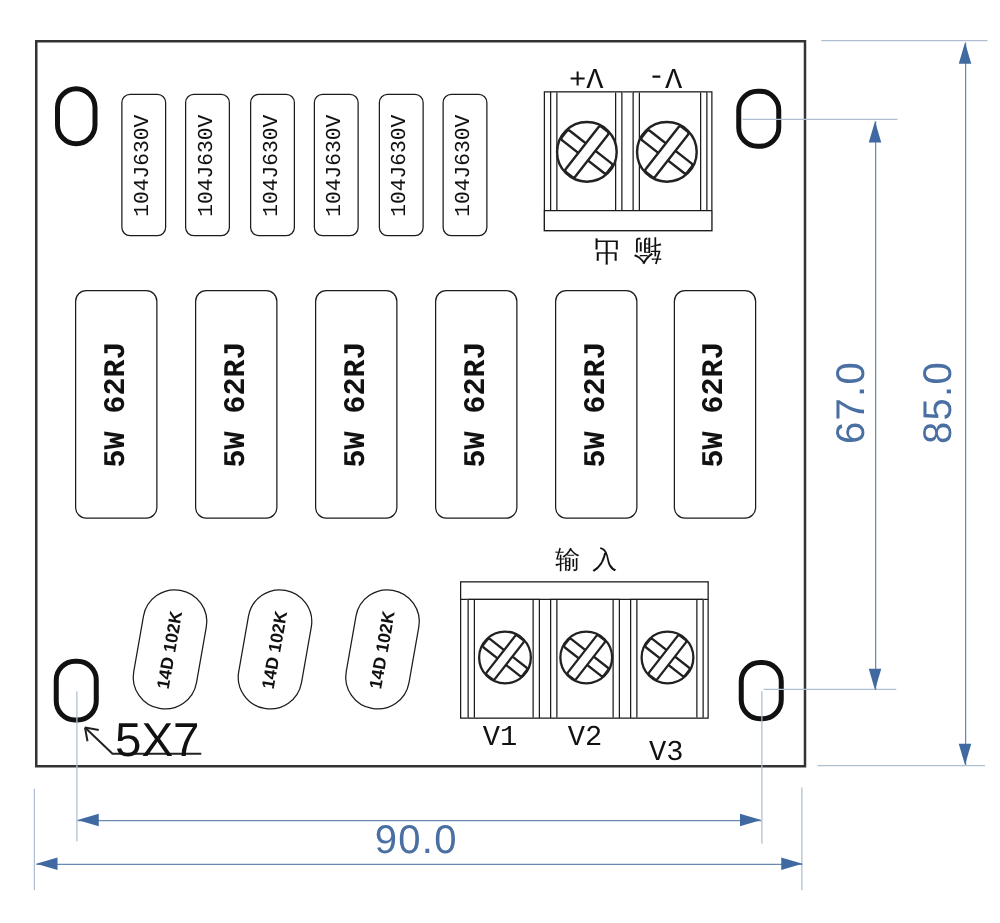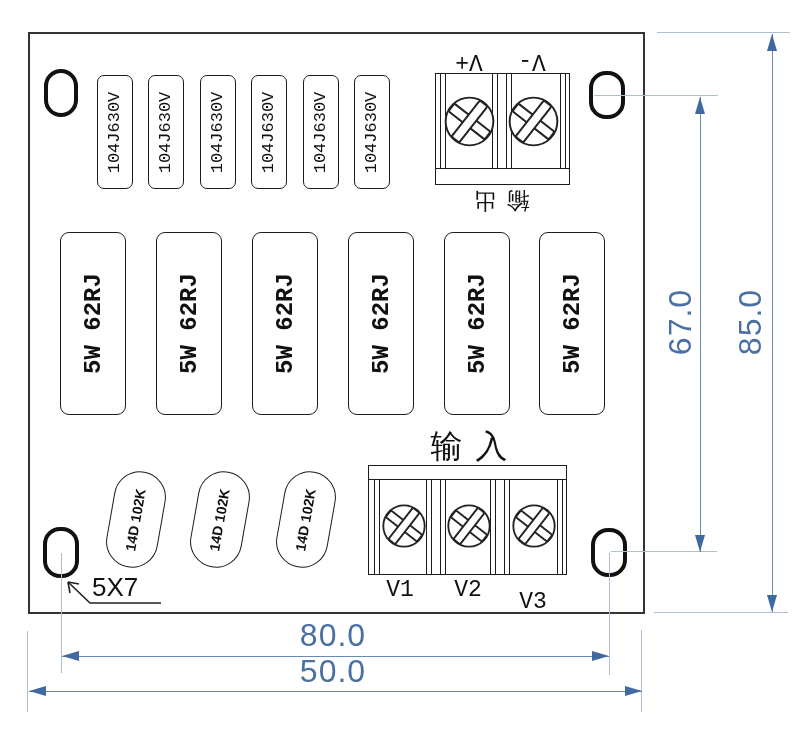--- a/index.html
+++ b/index.html
@@ -37,23 +37,23 @@
   .tstrip-bottom { position:absolute; left:-1px; right:-1px; bottom:-1px; height:17px; border:1.6px solid #1c1c1c; background:#fff; }
   .tstrip-top { position:absolute; left:-1px; right:-1px; top:-1px; height:15px; border:1.6px solid #1c1c1c; background:#fff; }
   .screw { position:absolute; }
 
   
   .pinlabel {
     font-family:"Liberation Mono", monospace; font-size:23px; color:#111;
     display:flex; align-items:center; justify-content:center; white-space:nowrap;
   }
   .rot180 { transform:rotate(180deg); }
-  .cjk { font-size:32px; color:#111; letter-spacing:2px;
+  .cjk { font-size:20px; color:#111; letter-spacing:2px;
          display:flex; align-items:center; justify-content:center; white-space:nowrap; }
-  .sizelabel { font-family:"Liberation Sans", sans-serif; font-size:26px; color:#111; white-space:nowrap; }
+  .sizelabel { font-family:"Liberation Sans", sans-serif; font-size:38px; color:#111; white-space:nowrap; }
 
   
   .ext-h { height:0; border-top:1.6px solid #aebfd2; }
   .ext-v { width:0; border-left:1.6px solid #aebfd2; }
   .dim-v { width:0; border-left:1.4px solid #6a8ab2; }
   .dim-h { height:0; border-top:1.4px solid #6a8ab2; }
   .tri { position:absolute; width:0; height:0; }
   .tri-up   { border-left:5.5px solid transparent; border-right:5.5px solid transparent; border-bottom:17px solid #3f69a0; }
   .tri-down { border-left:5.5px solid transparent; border-right:5.5px solid transparent; border-top:17px solid #3f69a0; }
   .tri-left { border-top:5.5px solid transparent; border-bottom:5.5px solid transparent; border-right:17px solid #3f69a0; }
@@ -229,25 +229,24 @@
     <div class="tri tri-down" style="left:-6.3px; bottom:0;"></div>
   </div>
   <div class="abs dimtext vtext" style="left:645px; top:306px; width:70px; height:32px;">67.0</div>
 
   <div class="abs dim-v" style="left:772px; top:34px; height:578px;">
     <div class="tri tri-up" style="left:-6.3px; top:0;"></div>
     <div class="tri tri-down" style="left:-6.3px; bottom:0;"></div>
   </div>
   <div class="abs dimtext vtext" style="left:715px; top:306px; width:70px; height:32px;">85.0</div>
 
-  <div class="abs dimtext" style="left:273px; top:619px; width:120px; height:32px;">80.0</div>
   <div class="abs dim-h" style="left:62px; top:656px; width:547px;">
     <div class="tri tri-left" style="left:0;  top:-6.3px;"></div>
     <div class="tri tri-right" style="right:0; top:-6.3px;"></div>
   </div>
 
-  <div class="abs dimtext" style="left:273px; top:655px; width:120px; height:32px;">50.0</div>
+  <div class="abs dimtext" style="left:273px; top:655px; width:120px; height:32px;">90.0</div>
   <div class="abs dim-h" style="left:29px; top:691px; width:613px;">
     <div class="tri tri-left" style="left:0;  top:-6.3px;"></div>
     <div class="tri tri-right" style="right:0; top:-6.3px;"></div>
   </div>
 
 </div>
 
 </body></html>

